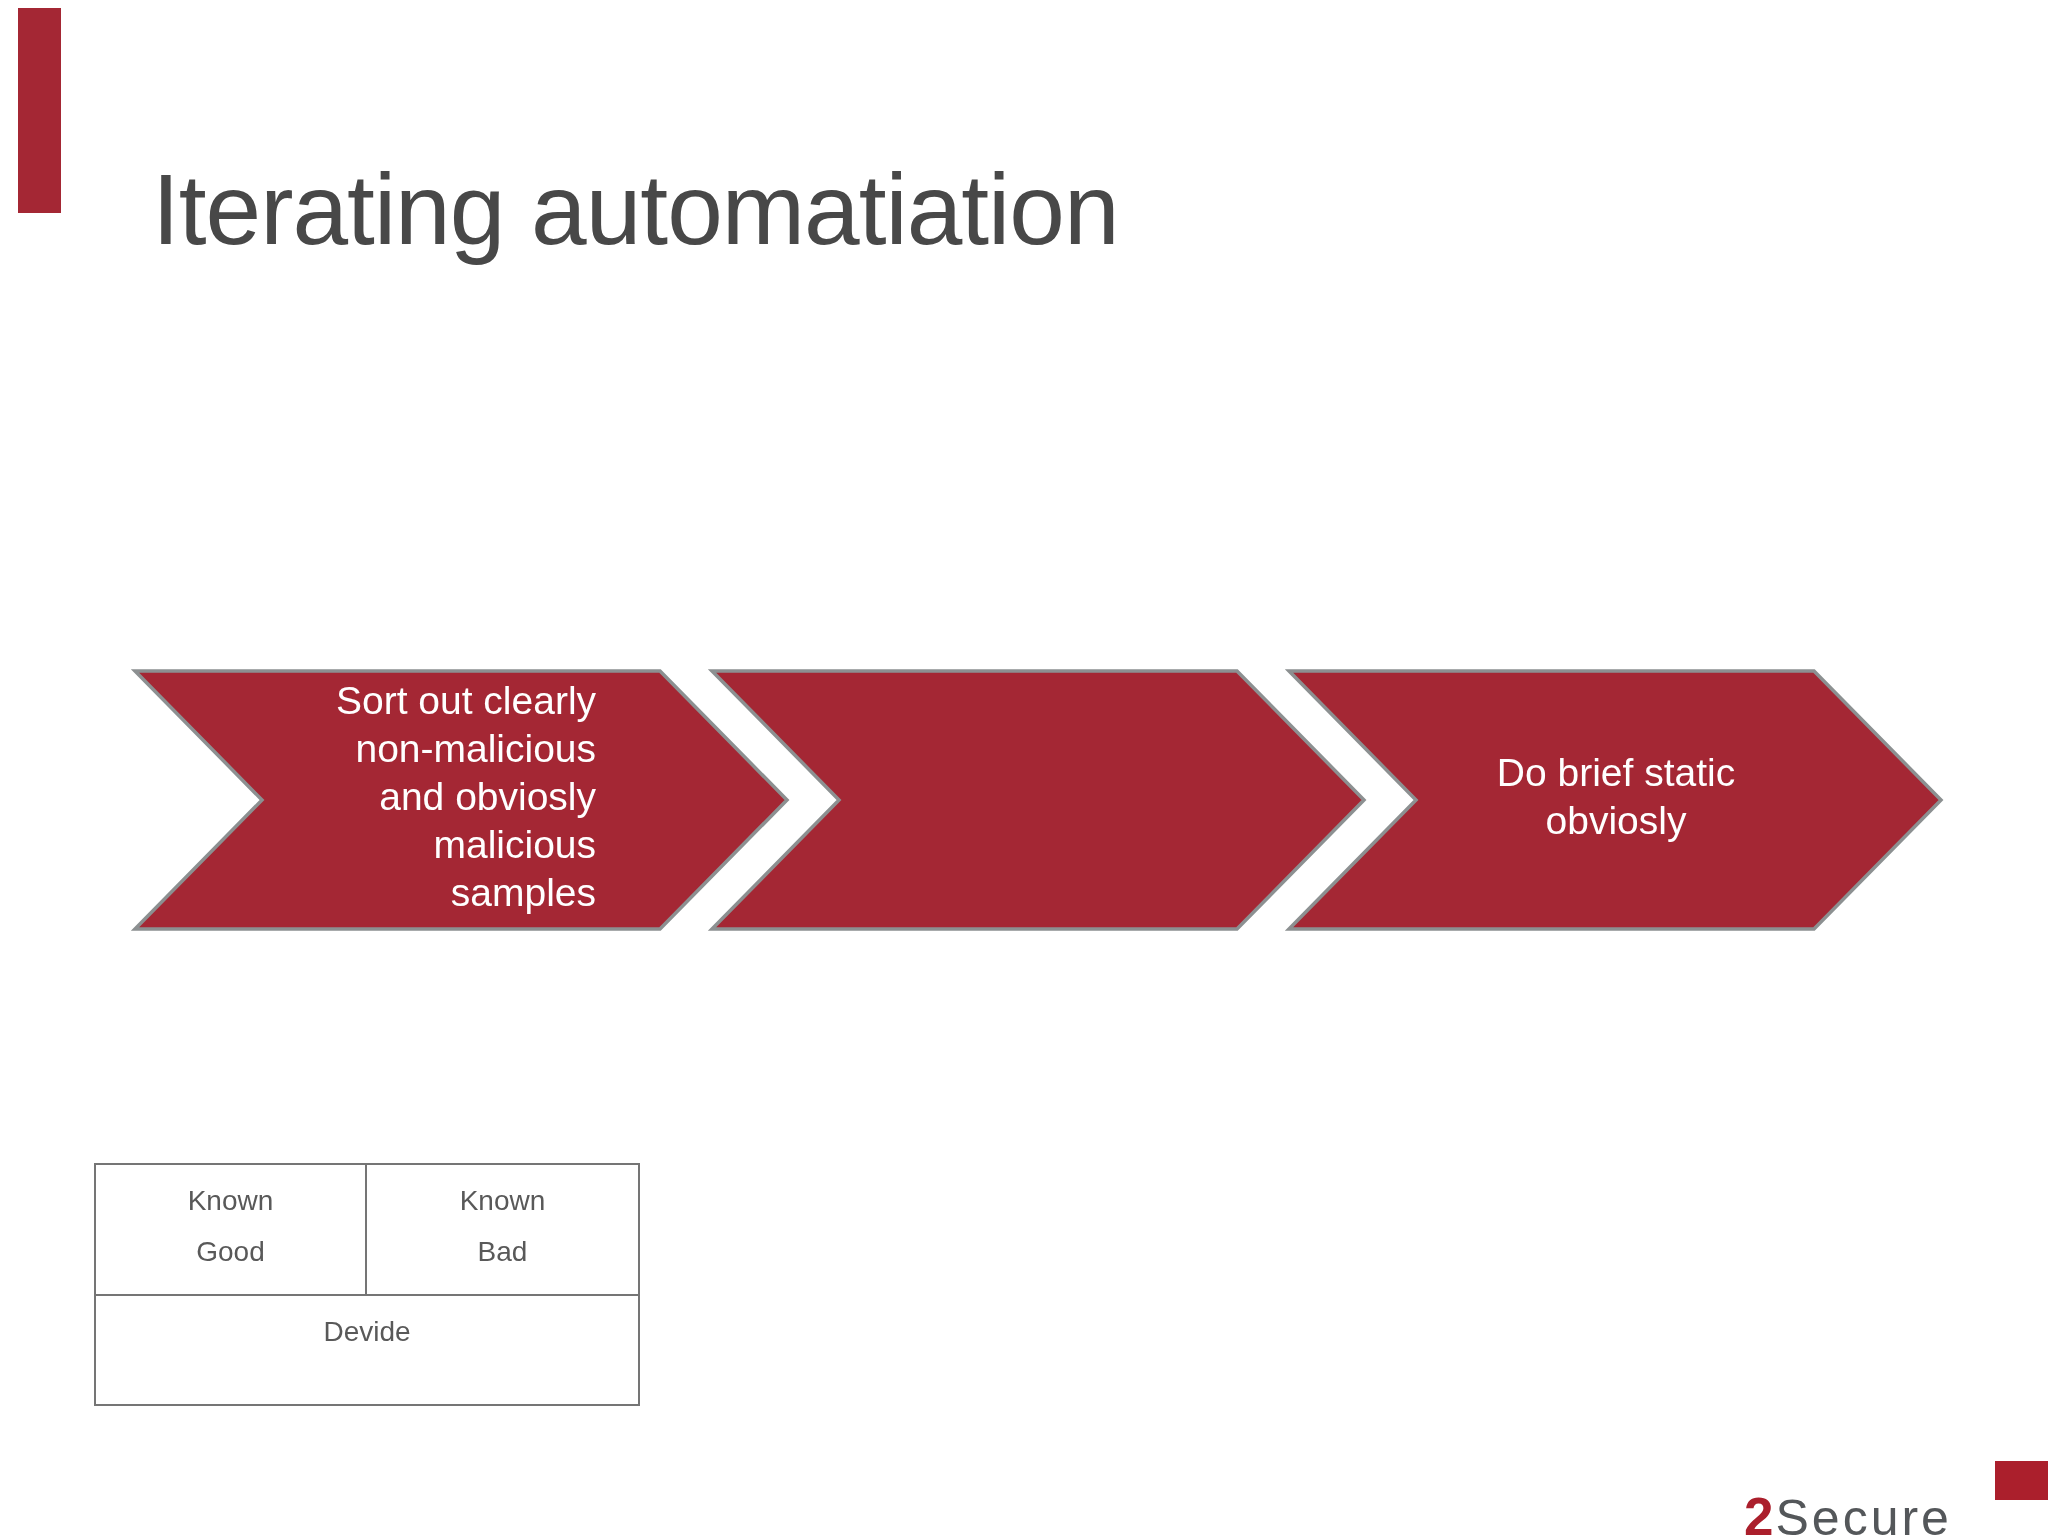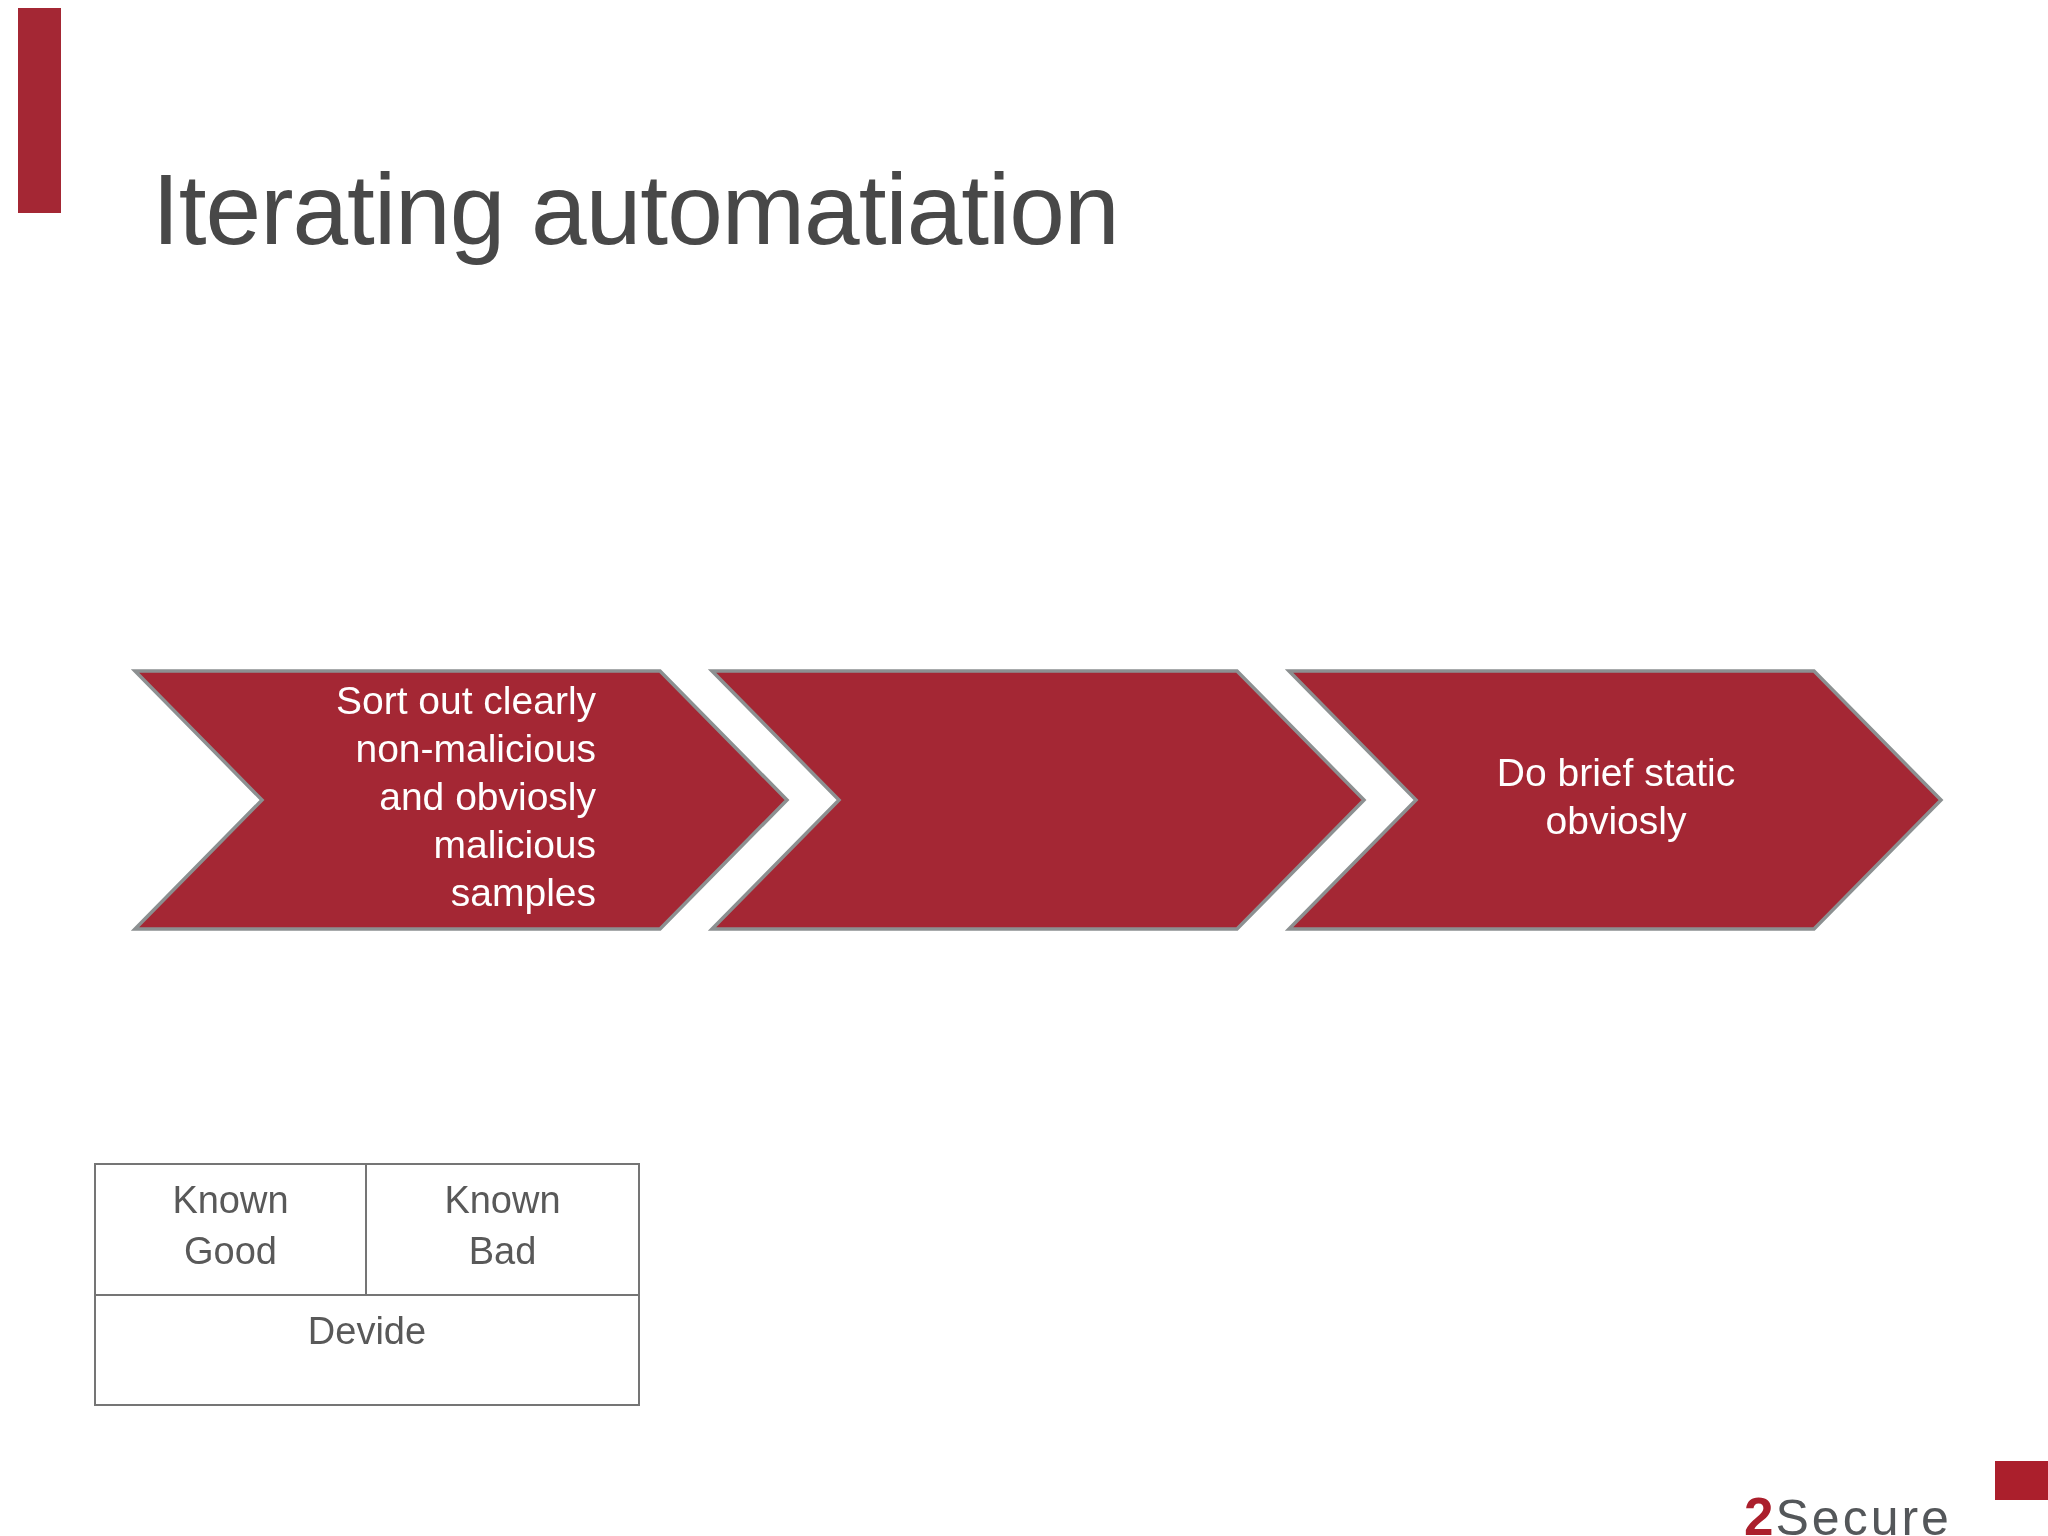--- a/index.html
+++ b/index.html
@@ -44,21 +44,21 @@
     font-size:39px;line-height:48px;white-space:pre-line;
     padding-bottom:6px;box-sizing:border-box;
   }
   .arrow-label.step1{left:216px;text-align:right;}
   .arrow-label.step2{left:789px;}
   .arrow-label.step3{left:1366px;}
   .ktable{
     position:absolute;left:94px;top:1163px;width:546px;height:243px;
     display:grid;grid-template-columns:271px 1fr;grid-template-rows:131px 1fr;
     border:2px solid var(--table-border);box-sizing:border-box;
-    color:var(--table-text);font-size:38px;line-height:51px;text-align:center;
+    color:var(--table-text);font-size:28px;line-height:51px;text-align:center;
   }
   .cell{white-space:pre-line;padding-top:10px;box-sizing:border-box;}
   .cell.c1{border-right:2px solid var(--table-border);border-bottom:2px solid var(--table-border);}
   .cell.c2{border-bottom:2px solid var(--table-border);}
   .cell.c3{grid-column:1 / 3;}
   .logo{
     position:absolute;left:1744px;top:1492px;height:50px;
     white-space:nowrap;
   }
   .logo-2{

